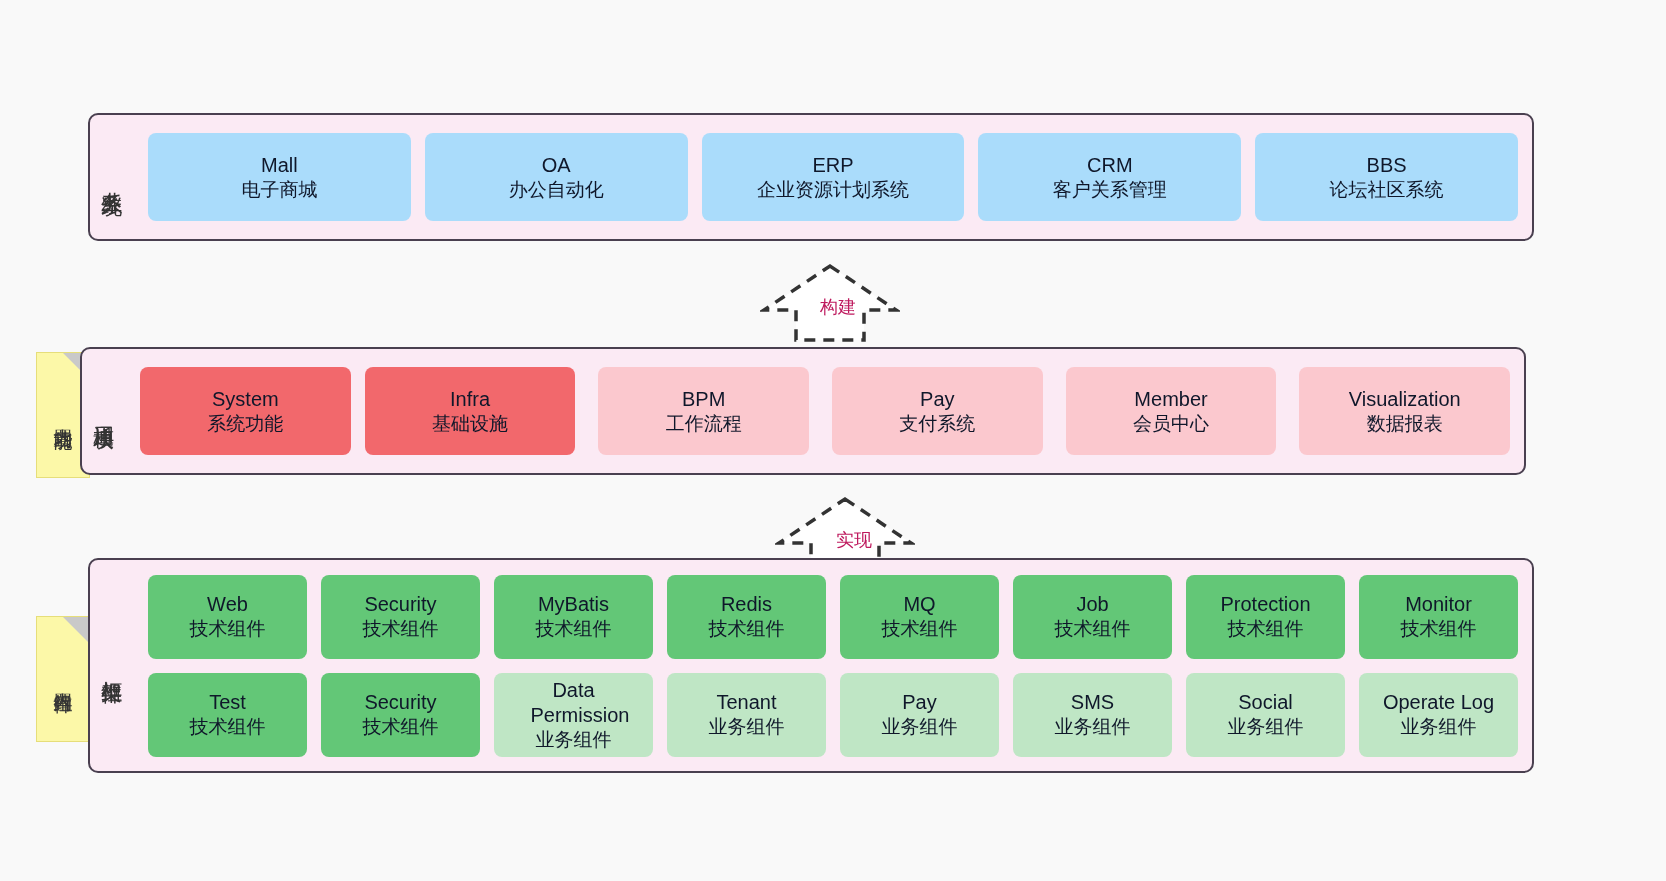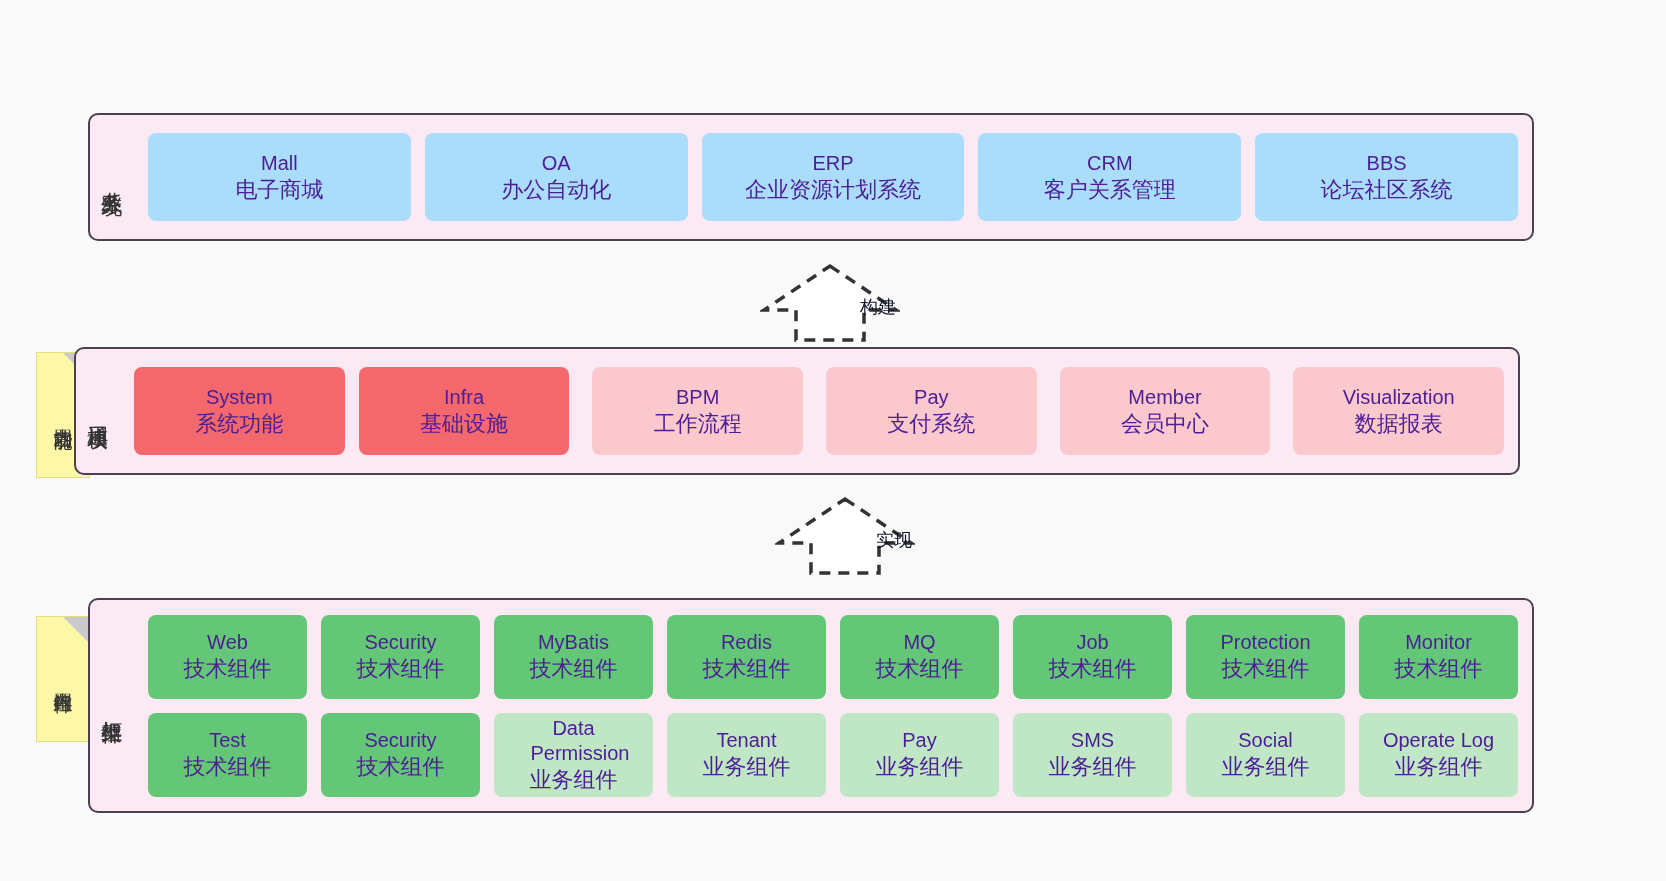--- a/index.html
+++ b/index.html
@@ -60,25 +60,25 @@
   
   .card {
     flex: 1 1 0;
     border-radius: 8px;
     display: flex;
     flex-direction: column;
     align-items: center;
     justify-content: center;
     text-align: center;
     line-height: 1.25;
-    color: #4c1d95;
+    color: #0f172a;
     padding: 0 4px;
   }
   .card .en { font-size: 20px; }
-  .card .cn { font-size: 22px; }
+  .card .cn { font-size: 19px; }
 
   .h-90  { height: 88px; }
   .h-84  { height: 84px; }
 
   .c-blue       { background: #aadcfb; }
   .c-red        { background: #f2686c; }
   .c-pink       { background: #fbc8ce; margin-left: 9px; }
   .c-green      { background: #63c777; }
   .c-lightgreen { background: #bfe6c5; }
 
@@ -109,23 +109,22 @@
     border-left: 26px solid transparent;
   }
 
   
   .arrow {
     position: absolute;
   }
   .arrow-label {
     position: absolute;
     font-size: 18px;
-    color: #0f172a;
+    color: #be185d;
     white-space: nowrap;
-    margin-left: 40px;
   }
 </style>
 </head>
 <body>
 
 <div class="canvas">
 
   <div class="layer" style="left:88px; top:113px; width:1446px; height:128px;">
     <div class="layer-title">业务系统</div>
     <div class="layer-body">
@@ -156,21 +155,21 @@
 
   <div class="arrow" style="left:760px; top:262px; width:140px; height:80px;">
     <svg width="140" height="80" viewBox="0 0 140 80">
       <path d="M 70 4 L 136 48 L 104 48 L 104 78 L 36 78 L 36 48 L 4 48 Z" fill="#ffffff" stroke="#333333" stroke-width="3.5" stroke-dasharray="11 8" stroke-linejoin="miter"></path>
     </svg>
   </div>
   <div class="arrow-label" style="left:820px; top:295px;">构建</div>
 
   <div class="sticky" style="left:36px; top:352px; width:54px; height:126px;">内置功能</div>
 
-  <div class="layer" style="left:74px; top:347px; width:1446px; height:128px;">
+  <div class="layer" style="left:80px; top:347px; width:1446px; height:128px;">
     <div class="layer-title">通用模块</div>
     <div class="layer-body">
 
       <div class="card c-red h-90">
         <span class="en">System</span>
         <span class="cn">系统功能</span>
       </div>
       <div class="card c-red h-90">
         <span class="en">Infra</span>
         <span class="cn">基础设施</span>
@@ -197,21 +196,21 @@
 
   <div class="arrow" style="left:775px; top:495px; width:140px; height:80px;">
     <svg width="140" height="80" viewBox="0 0 140 80">
       <path d="M 70 4 L 136 48 L 104 48 L 104 78 L 36 78 L 36 48 L 4 48 Z" fill="#ffffff" stroke="#333333" stroke-width="3.5" stroke-dasharray="11 8" stroke-linejoin="miter"></path>
     </svg>
   </div>
   <div class="arrow-label" style="left:836px; top:528px;">实现</div>
 
   <div class="sticky" style="left:36px; top:616px; width:54px; height:126px;">内置组件</div>
 
-  <div class="layer" style="left:88px; top:598px; width:1446px; height:215px;">
+  <div class="layer" style="left:88px; top:558px; width:1446px; height:215px;">
     <div class="layer-title">框架组件</div>
     <div class="layer-body grid2">
 
       <div class="grid-row">
         <div class="card c-green h-84">
           <span class="en">Web</span>
           <span class="cn">技术组件</span>
         </div>
         <div class="card c-green h-84">
           <span class="en">Security</span>

